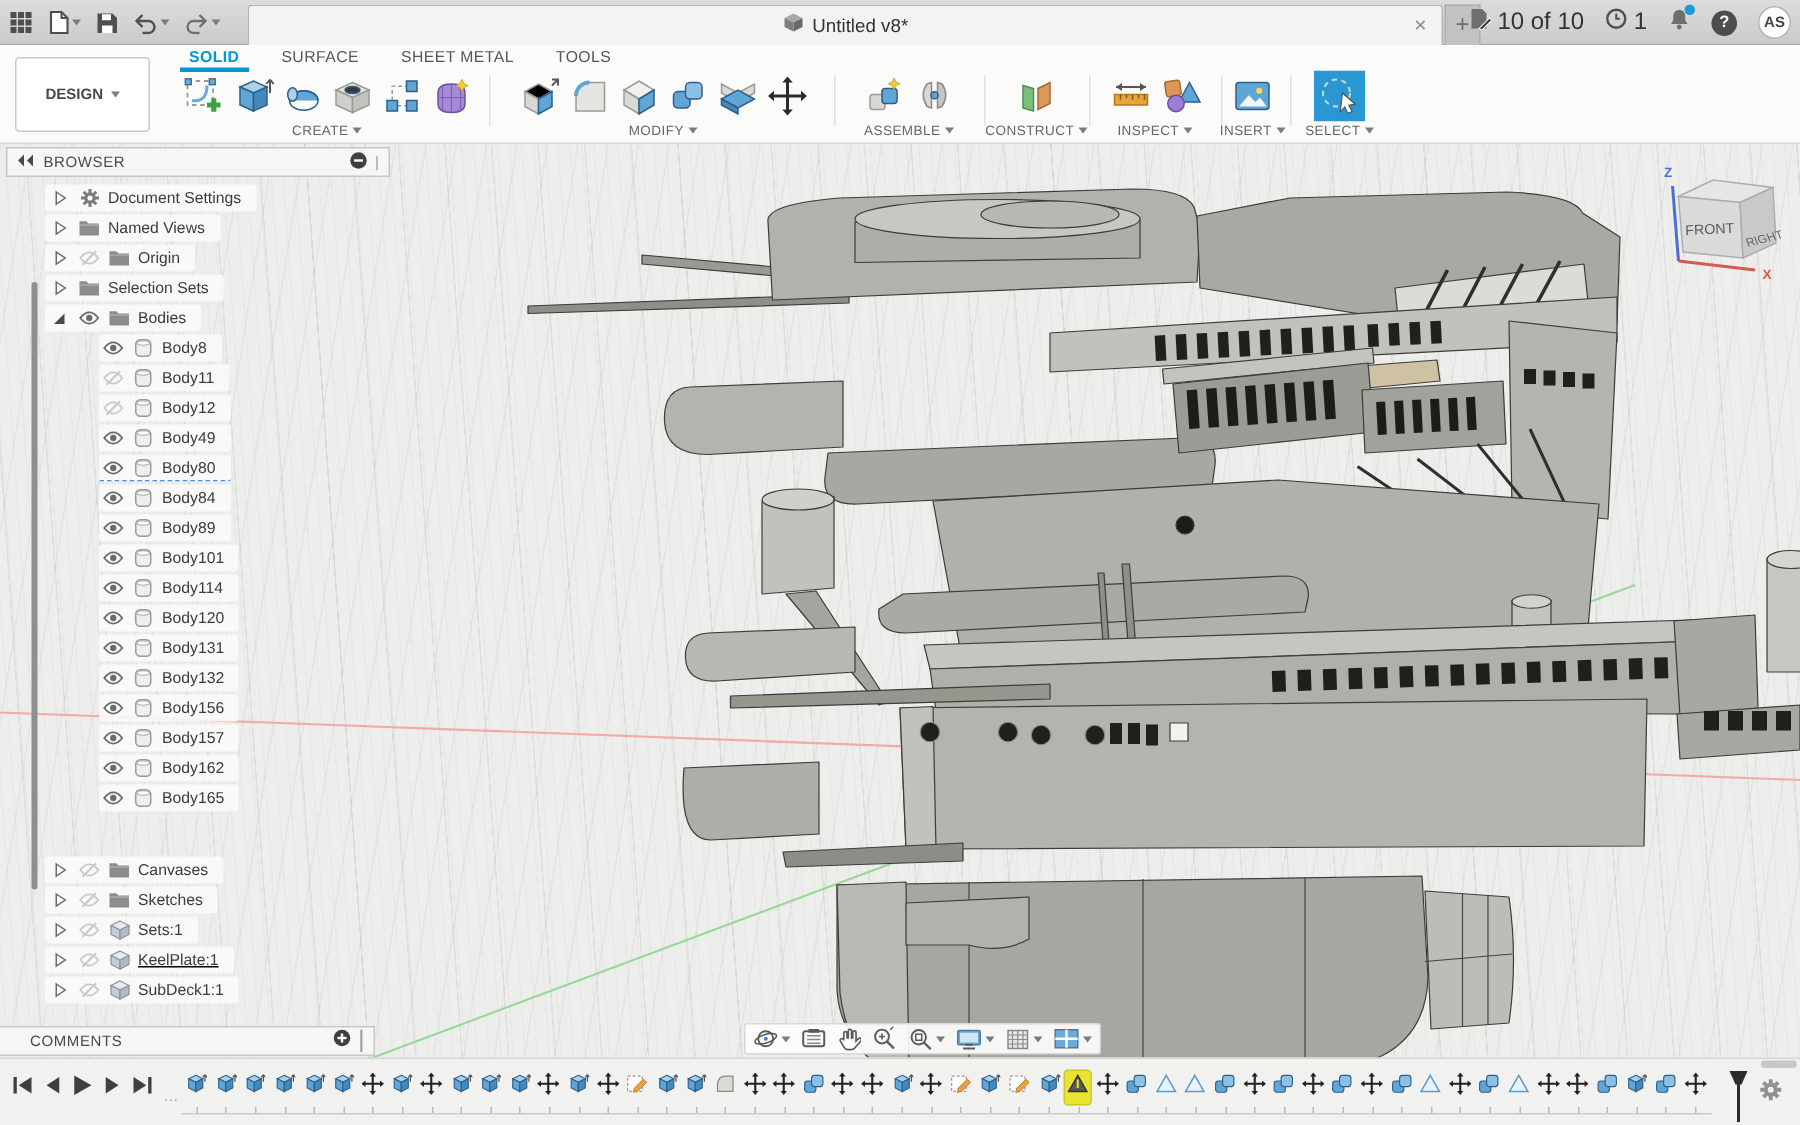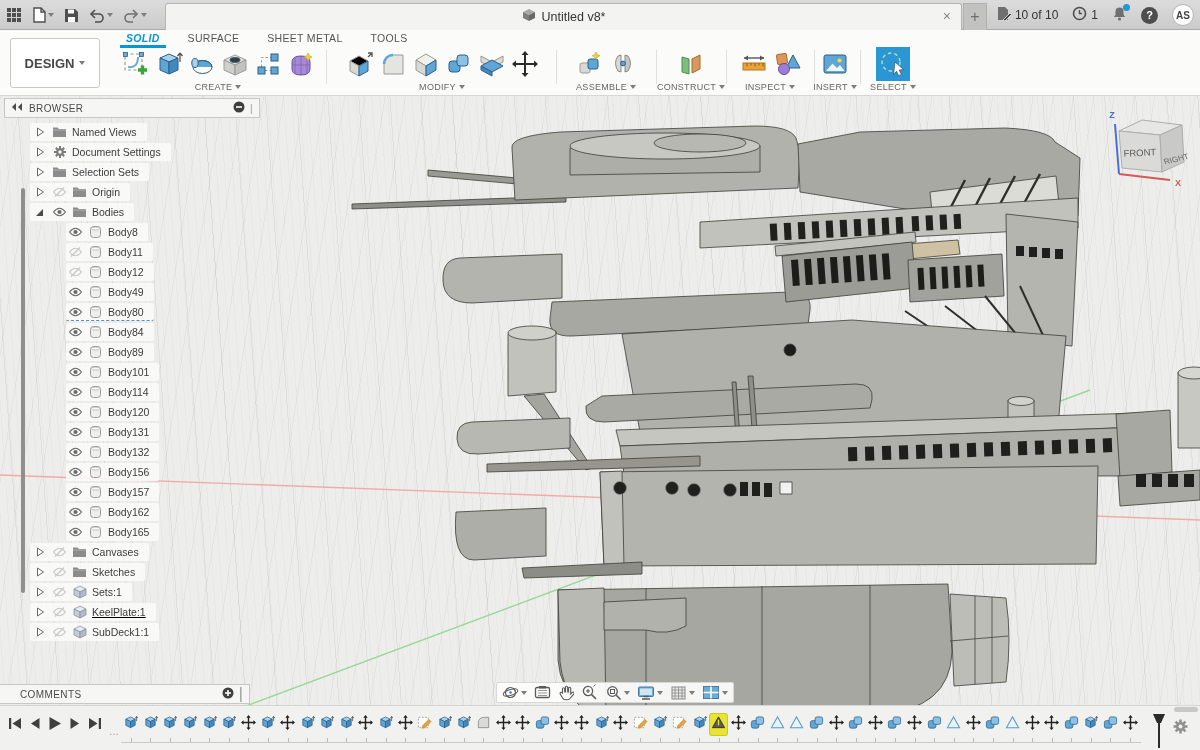--- a/index.html
+++ b/index.html
@@ -14,35 +14,35 @@
   .tb-btn{display:flex;align-items:center;gap:2px;color:#4f4f4f;cursor:pointer;}
   .caret{width:0;height:0;border-left:3.5px solid transparent;border-right:3.5px solid transparent;border-top:4px solid #7c7c7c;}
   .doc-tab{position:absolute;left:165px;top:3px;height:27px;width:797px;
     background:#f3f3f2;border:1px solid #b4b4b4;border-bottom:none;border-radius:3px 3px 0 0;
     display:flex;align-items:center;justify-content:center;}
   .doc-tab .title{font-size:12.5px;color:#333;margin-left:6px;}
   .tab-close{position:absolute;right:10px;top:5px;color:#8a8a8a;font-size:14px;line-height:14px;cursor:pointer;}
   .newtab{position:absolute;left:963px;top:3px;width:24px;height:27px;background:#c2c2c1;
     border:1px solid #b0b0b0;border-bottom:none;color:#6f6f6f;font-size:16px;display:flex;align-items:center;justify-content:center;cursor:pointer;}
   .tb-right{position:absolute;right:6px;top:0;height:30px;display:flex;align-items:center;gap:14px;}
-  .tb-count{font-size:12px;color:#333;display:flex;align-items:center;gap:4px;}
+  .tb-count{font-size:16px;color:#333;display:flex;align-items:center;gap:4px;}
   .bell-wrap{position:relative;}
   .bell-dot{position:absolute;top:-2px;right:-3px;width:7px;height:7px;border-radius:50%;background:#1d9bd9;}
   .help-circle{width:17px;height:17px;border-radius:50%;background:#4d4d4d;color:#fff;font-size:11px;font-weight:bold;
     display:flex;align-items:center;justify-content:center;}
   .avatar{width:22px;height:22px;border-radius:50%;background:#fdfdfd;border:1px solid #b5b5b5;color:#444;
     font-size:10px;font-weight:bold;display:flex;align-items:center;justify-content:center;cursor:pointer;}
 
   
   .ribbon{position:absolute;top:30px;left:0;right:0;height:66px;background:#fbfbfa;border-bottom:1px solid #d7d7d6;}
   .design-btn{position:absolute;left:10px;top:8px;width:90px;height:50px;background:#fff;border:1px solid #c9c9c9;
-    border-radius:3px;display:flex;align-items:center;justify-content:center;gap:5px;font-size:13px;font-weight:bold;color:#474747;cursor:pointer;}
+    border-radius:3px;display:flex;align-items:center;justify-content:center;gap:5px;font-size:10px;font-weight:bold;color:#474747;cursor:pointer;}
   .rtabs{position:absolute;left:112px;top:0;height:16px;display:flex;}
   .rtab{font-size:10.5px;color:#555;padding:2px 14px 0 14px;letter-spacing:.3px;cursor:pointer;position:relative;}
-  .rtab.active{color:#0696d7;font-weight:bold;font-style:italic;}
+  .rtab.active{color:#0696d7;font-weight:bold;}
   .rtab.active::after{content:"";position:absolute;left:8px;right:8px;bottom:-2px;height:3px;background:#0696d7;}
   .rgroup{position:absolute;top:16px;height:50px;}
   .gicons{display:flex;justify-content:center;align-items:center;gap:5px;height:36px;}
   .glabel{display:flex;justify-content:center;align-items:center;gap:3px;font-size:9px;color:#666;letter-spacing:.3px;cursor:pointer;}
   .gsep{position:absolute;top:50px;width:1px;height:34px;background:#e0e0df;top:20px;}
   .ricon{cursor:pointer;display:block;}
 
   
   .canvas{position:absolute;top:96px;left:0;right:0;bottom:0;background-color:#ededec;
     background-image:
@@ -561,36 +561,20 @@
     </div>
     <div class="btree" id="btree">
         <div class="brow" style="margin-left: 26px;">
           <span class="bpill">
             <span class="bicon">
               <svg width="10" height="12" viewBox="0 0 10 12">
                 <path d="M2.5 2l6 4-6 4z" fill="#fdfdfd" stroke="#6a6a6a"></path>
               </svg>
             </span>
             <span class="bicon">
-              <svg width="15" height="12" viewBox="0 0 15 12">
-                <path d="M1 1.5h4.5L7 3h7v8H1z" fill="#8c8c8c"></path>
-                <path d="M1 4h13" stroke="#b9b9b9" stroke-width=".8"></path>
-              </svg>
-            </span>
-            <span class="blabel">Named Views</span>
-          </span>
-        </div>
-        <div class="brow" style="margin-left: 26px;">
-          <span class="bpill">
-            <span class="bicon">
-              <svg width="10" height="12" viewBox="0 0 10 12">
-                <path d="M2.5 2l6 4-6 4z" fill="#fdfdfd" stroke="#6a6a6a"></path>
-              </svg>
-            </span>
-            <span class="bicon">
               <svg width="14" height="14" viewBox="0 0 14 14">
                 <g stroke="#7a7a7a" stroke-width="2">
                   <line x1="7" y1="1" x2="7" y2="13"></line>
                   <line x1="1" y1="7" x2="13" y2="7"></line>
                   <line x1="2.8" y1="2.8" x2="11.2" y2="11.2"></line>
                   <line x1="11.2" y1="2.8" x2="2.8" y2="11.2"></line>
                 </g>
                 <circle cx="7" cy="7" r="3.8" fill="#7a7a7a"></circle>
                 <circle cx="7" cy="7" r="1.7" fill="#fafaf9"></circle>
               </svg>
@@ -604,21 +588,21 @@
               <svg width="10" height="12" viewBox="0 0 10 12">
                 <path d="M2.5 2l6 4-6 4z" fill="#fdfdfd" stroke="#6a6a6a"></path>
               </svg>
             </span>
             <span class="bicon">
               <svg width="15" height="12" viewBox="0 0 15 12">
                 <path d="M1 1.5h4.5L7 3h7v8H1z" fill="#8c8c8c"></path>
                 <path d="M1 4h13" stroke="#b9b9b9" stroke-width=".8"></path>
               </svg>
             </span>
-            <span class="blabel">Selection Sets</span>
+            <span class="blabel">Named Views</span>
           </span>
         </div>
         <div class="brow" style="margin-left: 26px;">
           <span class="bpill">
             <span class="bicon">
               <svg width="10" height="12" viewBox="0 0 10 12">
                 <path d="M2.5 2l6 4-6 4z" fill="#fdfdfd" stroke="#6a6a6a"></path>
               </svg>
             </span>
             <span class="bicon">
@@ -627,20 +611,36 @@
                 <line x1="3" y1="10.5" x2="12" y2="1.5" stroke="#c9c9c7" stroke-width="1.4"></line>
               </svg>
             </span>
             <span class="bicon">
               <svg width="15" height="12" viewBox="0 0 15 12">
                 <path d="M1 1.5h4.5L7 3h7v8H1z" fill="#8c8c8c"></path>
                 <path d="M1 4h13" stroke="#b9b9b9" stroke-width=".8"></path>
               </svg>
             </span>
             <span class="blabel">Origin</span>
+          </span>
+        </div>
+        <div class="brow" style="margin-left: 26px;">
+          <span class="bpill">
+            <span class="bicon">
+              <svg width="10" height="12" viewBox="0 0 10 12">
+                <path d="M2.5 2l6 4-6 4z" fill="#fdfdfd" stroke="#6a6a6a"></path>
+              </svg>
+            </span>
+            <span class="bicon">
+              <svg width="15" height="12" viewBox="0 0 15 12">
+                <path d="M1 1.5h4.5L7 3h7v8H1z" fill="#8c8c8c"></path>
+                <path d="M1 4h13" stroke="#b9b9b9" stroke-width=".8"></path>
+              </svg>
+            </span>
+            <span class="blabel">Selection Sets</span>
           </span>
         </div>
         <div class="brow" style="margin-left: 26px;">
           <span class="bpill">
             <span class="bicon">
               <svg width="11" height="11" viewBox="0 0 11 11">
                 <polygon points="9,2 9,9 2,9" fill="#4a4a4a"></polygon>
               </svg>
             </span>
             <span class="bicon">
@@ -923,21 +923,21 @@
             </span>
             <span class="bicon">
               <svg width="13" height="14" viewBox="0 0 13 14">
                 <rect x="1.5" y="1.5" width="10" height="11" rx="3" fill="#efefed" stroke="#9a9a98"></rect>
                 <ellipse cx="6.5" cy="3.6" rx="4.2" ry="1.5" fill="#fbfbf9" stroke="#ababa9" stroke-width=".7"></ellipse>
               </svg>
             </span>
             <span class="blabel">Body165</span>
           </span>
         </div>
-        <div class="brow" style="margin-left: 26px;">
+        <div class="brow" style="margin-left: 26px; margin-top: 28px;">
           <span class="bpill">
             <span class="bicon">
               <svg width="10" height="12" viewBox="0 0 10 12">
                 <path d="M2.5 2l6 4-6 4z" fill="#fdfdfd" stroke="#6a6a6a"></path>
               </svg>
             </span>
             <span class="bicon">
               <svg width="15" height="12" viewBox="0 0 15 12">
                 <path d="M1.5 6Q7.5 -1.5 13.5 6 Q7.5 13.5 1.5 6z" fill="none" stroke="#c9c9c7" stroke-width="1.2"></path>
                 <line x1="3" y1="10.5" x2="12" y2="1.5" stroke="#c9c9c7" stroke-width="1.4"></line>

